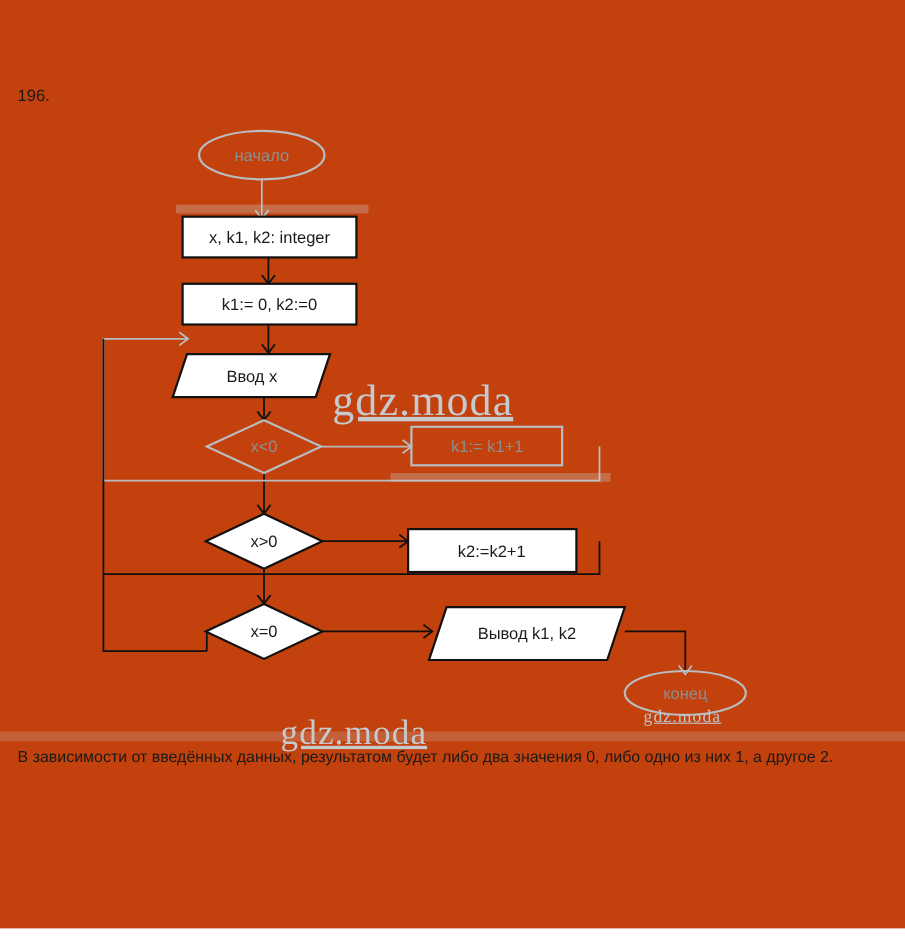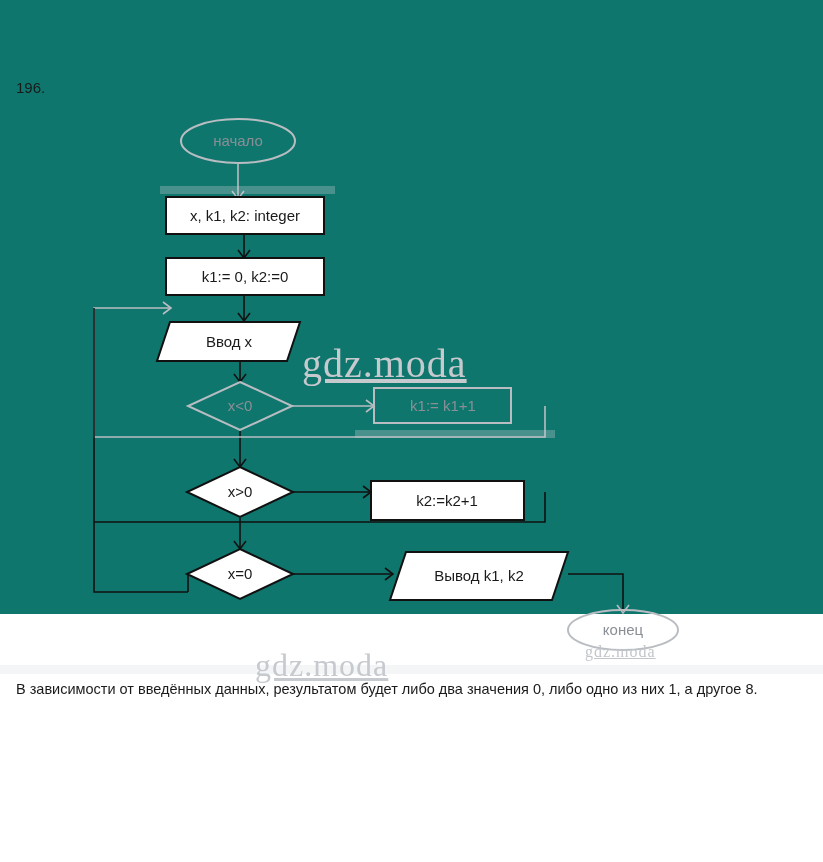--- a/index.html
+++ b/index.html
@@ -10,22 +10,22 @@
   body {
     width: 823px;
     height: 862px;
     font-family: "Liberation Sans", sans-serif;
     position: relative;
     overflow: hidden;
   }
   #page {
     position: relative;
     width: 823px;
-    height: 614px;
-    background: #0f766e;
+    height: 844px;
+    background: #c2410c;
   }
   #problem-number {
     position: absolute;
     left: 16px;
     top: 79px;
     font-size: 15px;
     color: #1a1a1a;
   }
   svg#flowchart {
     position: absolute;
@@ -235,15 +235,15 @@
   </svg>
 
   <div class="smudge" style="left:160px; top:186px; width:175px; height:8px;"></div>
   <div class="smudge" style="left:355px; top:430px; width:200px; height:8px;"></div>
   <div class="smudge" style="left:0px; top:665px; width:823px; height:9px; background:rgba(205,210,215,0.22);"></div>
 
   <div class="wm" id="wm-1">gdz.moda</div>
   <div class="wm" id="wm-2">gdz.moda</div>
   <div class="wm" id="wm-3">gdz.moda</div>
 
-  <div id="caption">В зависимости от введённых данных, результатом будет либо два значения 0, либо одно из них 1, а другое 8.</div>
+  <div id="caption">В зависимости от введённых данных, результатом будет либо два значения 0, либо одно из них 1, а другое 2.</div>
 
 </div>
 
 </body></html>

